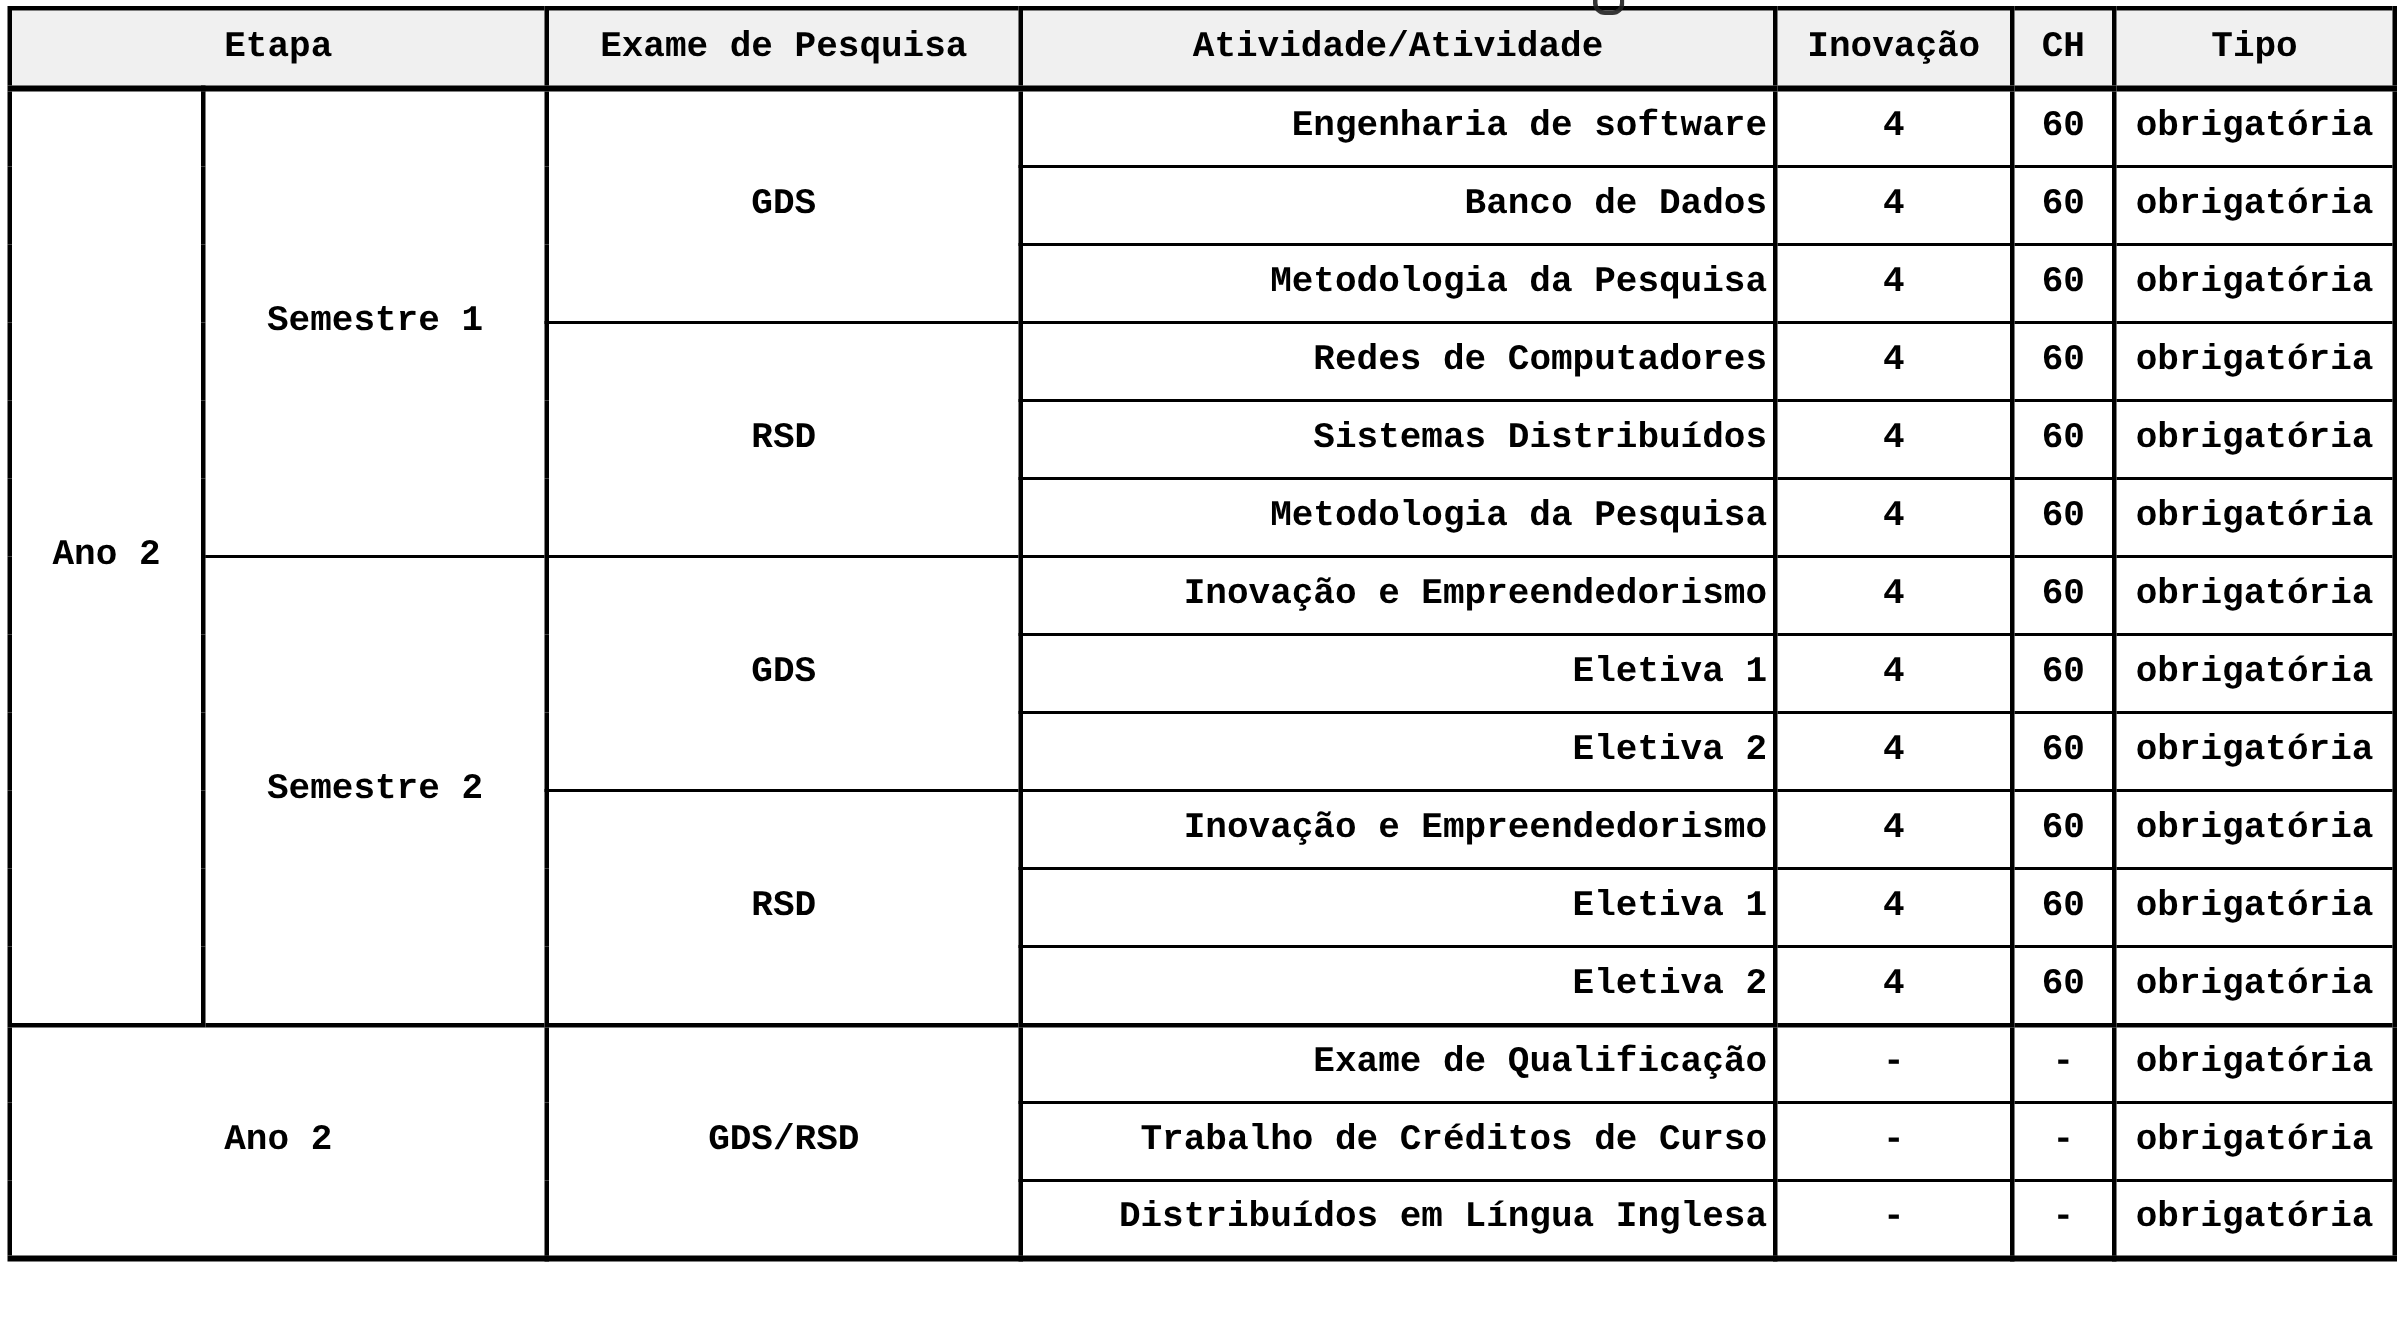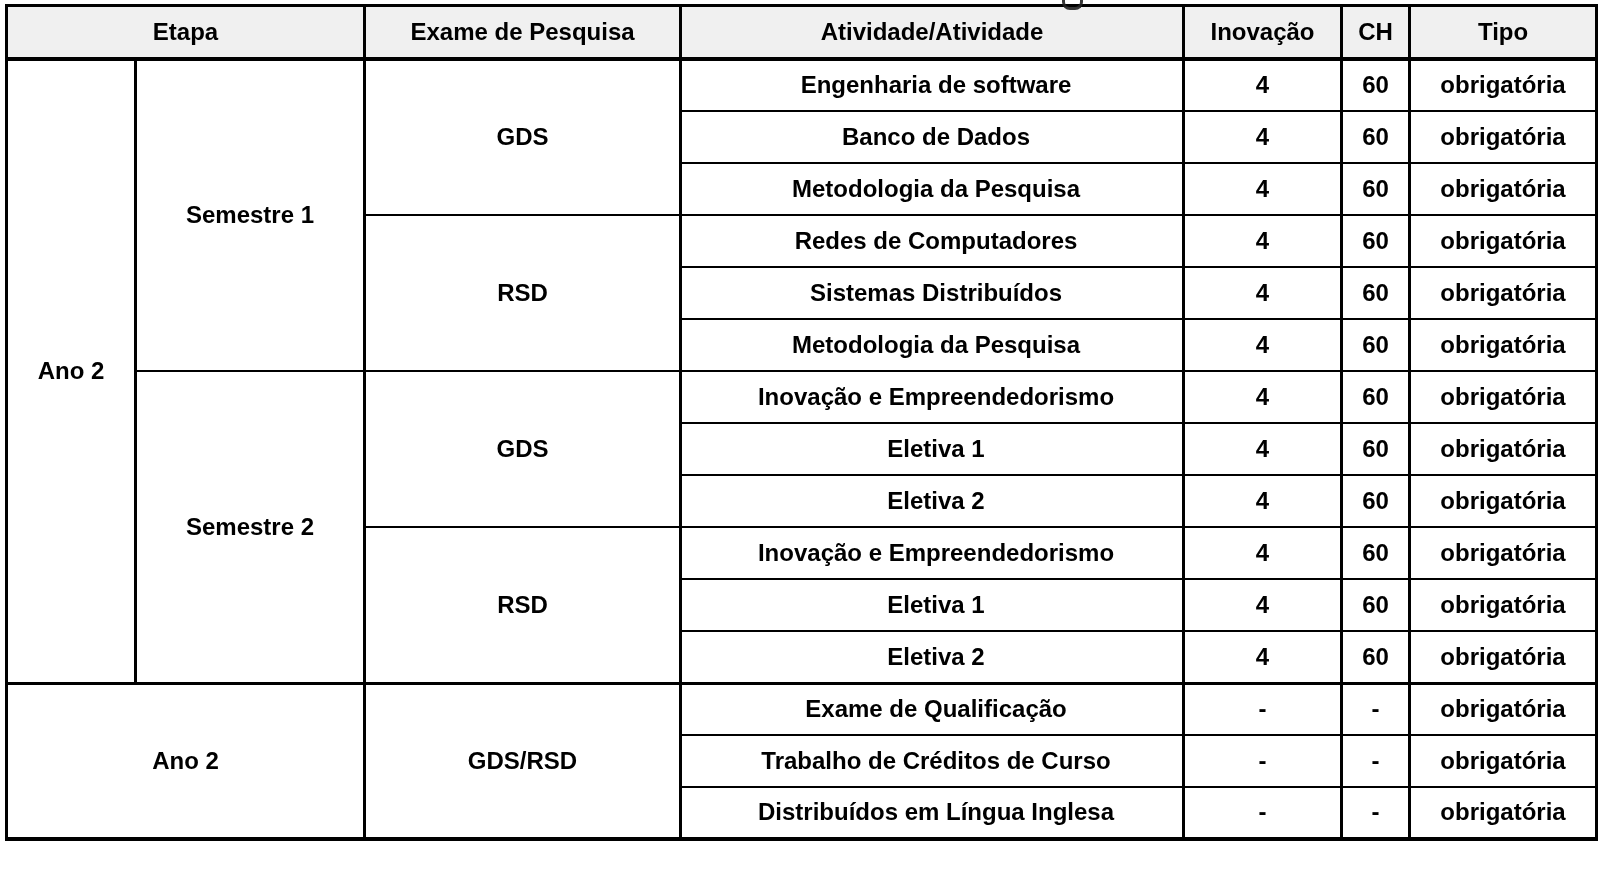--- a/index.html
+++ b/index.html
@@ -9,20 +9,21 @@
     width: 1600px;
     height: 879px;
     overflow: hidden;
     font-family: "Liberation Sans", sans-serif;
   }
   .page {
     position: relative;
     width: 1600px;
     height: 879px;
     background: #ffffff;
+    font-family: Liberation Mono, monospace;
   }
   table.grid {
     position: absolute;
     left: 5px;
     top: 4px;
     width: 1590px;
     border-collapse: collapse;
     table-layout: fixed;
     border: 3px solid #000000;
     border-bottom-width: 4px;
@@ -41,21 +42,21 @@
     overflow: hidden;
     white-space: nowrap;
   }
   table.grid thead th {
     background: #f0f0f0;
     height: 50px;
     border-bottom-width: 4px;
   }
   table.grid tbody tr { height: 52px; }
   table.grid td.al {
-    text-align: center;
+    text-align: right;
     padding-left: 12px;
   }
   table.grid tr.section-top td {
     border-top-width: 3px;
     margin-left: 20px;
   }
   
   .frag {
     position: absolute;
     left: 1062px;

